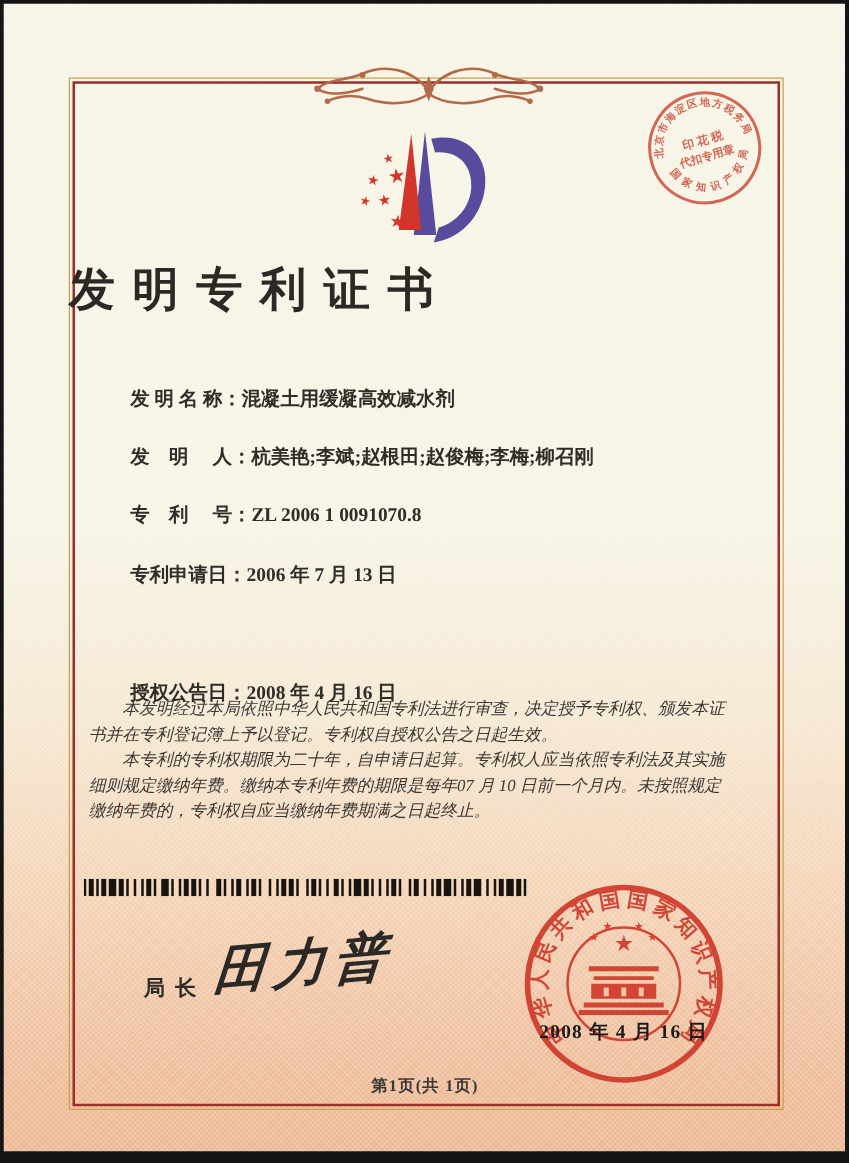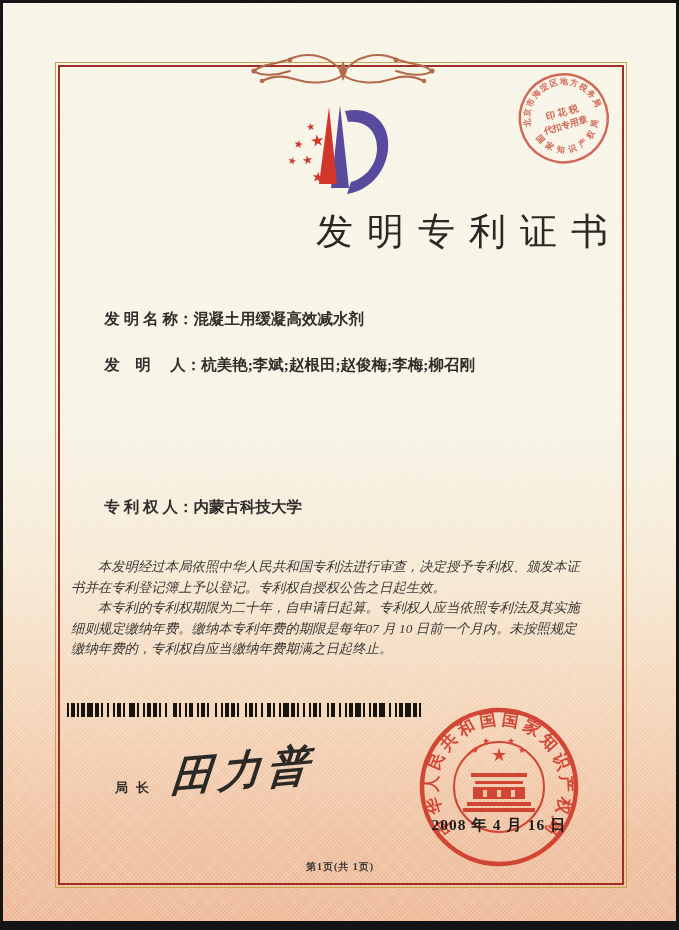--- a/index.html
+++ b/index.html
@@ -12,41 +12,41 @@
       linear-gradient(180deg,#f7f3e5 0%,#f7f3e5 46%,#f6e8d2 62%,#f4d5b8 76%,#efbe9c 92%,#edb794 100%);
   }
   .frame{position:absolute;left:55px;top:62px;width:562px;height:816px;
          border:2px solid #9e2f26;outline:1px solid #c8a24f;outline-offset:2px;}
   .ornament{position:absolute;left:229px;top:44px;width:222px;height:44px;}
   .cert-number{position:absolute;left:78px;top:99px;font-size:14.5px;color:#2f2d2a;
                letter-spacing:2px;font-weight:600;}
   .logo{position:absolute;left:282px;top:92px;width:114px;height:108px;}
   .tax-stamp{position:absolute;left:512px;top:66px;width:100px;height:100px;
              transform:rotate(-16deg);opacity:.82;}
-  .title{position:absolute;left:55px;top:204px;width:564px;text-align:right;
-         font-size:37px;font-weight:400;color:#2b2825;letter-spacing:14px;text-indent:14px;}
+  .title{position:absolute;left:38px;top:204px;width:564px;text-align:left;
+         font-size:37px;font-weight:700;color:#2b2825;letter-spacing:14px;text-indent:14px;}
   .field-row{position:absolute;left:78px;width:500px;white-space:pre;color:#2f2d2a;
              font-size:15.5px;font-weight:600;}
   .field-label{display:inline-block;min-width:88px;white-space:pre;}
   .field-value{white-space:pre;}
   .body-text{position:absolute;left:68px;top:554px;width:512px;color:#3a3835;
              font-size:13.4px;line-height:20.5px;font-style:italic;}
   .body-text p{margin:0;text-indent:2em;}
   .barcode{position:absolute;left:64px;top:700px;width:356px;height:14px;
            overflow:hidden;white-space:nowrap;font-size:0;}
-  .director{position:absolute;left:112px;top:776px;font-size:13px;letter-spacing:8px;
+  .director{position:absolute;left:112px;top:776px;font-size:17px;letter-spacing:8px;
             color:#2e2c29;font-weight:600;}
   .signature{position:absolute;left:168px;top:740px;font-size:42px;font-weight:700;
              color:#2a2926;transform:rotate(-5deg) skewX(-10deg);letter-spacing:6px;
              font-style:italic;}
   .seal{position:absolute;left:410px;top:698px;width:172px;height:172px;opacity:.92;}
   .issue-date{position:absolute;left:406px;top:812px;width:180px;text-align:center;
               font-size:15.5px;font-weight:700;color:#1d1b18;letter-spacing:1px;}
   .page-footer{position:absolute;left:55px;top:857px;width:564px;text-align:center;
-               font-size:10px;color:#3a3835;font-weight:600;letter-spacing:1px;}
+               font-size:13px;color:#3a3835;font-weight:600;letter-spacing:1px;}
   svg text{font-family:"Liberation Serif",serif;}
 </style>
 </head>
 <body>
 
 <div class="stage">
   <div class="paper">
 
     <div class="frame"></div>
 
@@ -100,22 +100,28 @@
     </svg>
 
     <div class="title">发明专利证书</div>
 
     <div class="field-row" style="top:288px">
       <span class="field-label">发 明 名 称：</span><span class="field-value">混凝土用缓凝高效减水剂</span>
     </div>
     <div class="field-row" style="top:334px">
       <span class="field-label">发　明　 人：</span><span class="field-value">杭美艳;李斌;赵根田;赵俊梅;李梅;柳召刚</span>
     </div>
-    <div class="field-row" style="top:476px">
-      <span class="field-label">专 利 权 人：</span><span class="field-value">内蒙古科技大学</span>
+    <div class="field-row" style="top:381px">
+      <span class="field-label">专　利　 号：</span><span class="field-value">ZL 2006 1 0091070.8</span>
+    </div>
+    <div class="field-row" style="top:429px">
+      <span class="field-label">专利申请日：</span><span class="field-value">2006 年 7 月 13 日</span>
+    </div>
+    <div class="field-row" style="top:523px">
+      <span class="field-label">授权公告日：</span><span class="field-value">2008 年 4 月 16 日</span>
     </div>
 
     <div class="body-text">
       <p>本发明经过本局依照中华人民共和国专利法进行审查，决定授予专利权、颁发本证书并在专利登记簿上予以登记。专利权自授权公告之日起生效。</p>
       <p>本专利的专利权期限为二十年，自申请日起算。专利权人应当依照专利法及其实施细则规定缴纳年费。缴纳本专利年费的期限是每年07 月 10 日前一个月内。未按照规定缴纳年费的，专利权自应当缴纳年费期满之日起终止。</p>
     </div>
 
     <div class="barcode"><span style="display:inline-block;height:100%;width:2px;background:#17140f;"></span><span style="display:inline-block;height:100%;width:2px;"></span><span style="display:inline-block;height:100%;width:4px;background:#17140f;"></span><span style="display:inline-block;height:100%;width:2px;"></span><span style="display:inline-block;height:100%;width:2px;background:#17140f;"></span><span style="display:inline-block;height:100%;width:2px;"></span><span style="display:inline-block;height:100%;width:4px;background:#17140f;"></span><span style="display:inline-block;height:100%;width:2px;"></span><span style="display:inline-block;height:100%;width:6px;background:#17140f;"></span><span style="display:inline-block;height:100%;width:2px;"></span><span style="display:inline-block;height:100%;width:4px;background:#17140f;"></span><span style="display:inline-block;height:100%;width:2px;"></span><span style="display:inline-block;height:100%;width:2px;background:#17140f;"></span><span style="display:inline-block;height:100%;width:4px;"></span><span style="display:inline-block;height:100%;width:2px;background:#17140f;"></span><span style="display:inline-block;height:100%;width:4px;"></span><span style="display:inline-block;height:100%;width:2px;background:#17140f;"></span><span style="display:inline-block;height:100%;width:2px;"></span><span style="display:inline-block;height:100%;width:4px;background:#17140f;"></span><span style="display:inline-block;height:100%;width:2px;"></span><span style="display:inline-block;height:100%;width:2px;background:#17140f;"></span><span style="display:inline-block;height:100%;width:4px;"></span><span style="display:inline-block;height:100%;width:6px;background:#17140f;"></span><span style="display:inline-block;height:100%;width:2px;"></span><span style="display:inline-block;height:100%;width:2px;background:#17140f;"></span><span style="display:inline-block;height:100%;width:4px;"></span><span style="display:inline-block;height:100%;width:2px;background:#17140f;"></span><span style="display:inline-block;height:100%;width:2px;"></span><span style="display:inline-block;height:100%;width:4px;background:#17140f;"></span><span style="display:inline-block;height:100%;width:2px;"></span><span style="display:inline-block;height:100%;width:4px;background:#17140f;"></span><span style="display:inline-block;height:100%;width:2px;"></span><span style="display:inline-block;height:100%;width:2px;background:#17140f;"></span><span style="display:inline-block;height:100%;width:4px;"></span><span style="display:inline-block;height:100%;width:2px;background:#17140f;"></span><span style="display:inline-block;height:100%;width:6px;"></span><span style="display:inline-block;height:100%;width:4px;background:#17140f;"></span><span style="display:inline-block;height:100%;width:2px;"></span><span style="display:inline-block;height:100%;width:2px;background:#17140f;"></span><span style="display:inline-block;height:100%;width:4px;"></span><span style="display:inline-block;height:100%;width:2px;background:#17140f;"></span><span style="display:inline-block;height:100%;width:2px;"></span><span style="display:inline-block;height:100%;width:4px;background:#17140f;"></span><span style="display:inline-block;height:100%;width:4px;"></span><span style="display:inline-block;height:100%;width:2px;background:#17140f;"></span><span style="display:inline-block;height:100%;width:2px;"></span><span style="display:inline-block;height:100%;width:4px;background:#17140f;"></span><span style="display:inline-block;height:100%;width:2px;"></span><span style="display:inline-block;height:100%;width:2px;background:#17140f;"></span><span style="display:inline-block;height:100%;width:6px;"></span><span style="display:inline-block;height:100%;width:2px;background:#17140f;"></span><span style="display:inline-block;height:100%;width:4px;"></span><span style="display:inline-block;height:100%;width:2px;background:#17140f;"></span><span style="display:inline-block;height:100%;width:2px;"></span><span style="display:inline-block;height:100%;width:4px;background:#17140f;"></span><span style="display:inline-block;height:100%;width:2px;"></span><span style="display:inline-block;height:100%;width:4px;background:#17140f;"></span><span style="display:inline-block;height:100%;width:2px;"></span><span style="display:inline-block;height:100%;width:2px;background:#17140f;"></span><span style="display:inline-block;height:100%;width:6px;"></span><span style="display:inline-block;height:100%;width:2px;background:#17140f;"></span><span style="display:inline-block;height:100%;width:2px;"></span><span style="display:inline-block;height:100%;width:4px;background:#17140f;"></span><span style="display:inline-block;height:100%;width:2px;"></span><span style="display:inline-block;height:100%;width:2px;background:#17140f;"></span><span style="display:inline-block;height:100%;width:4px;"></span><span style="display:inline-block;height:100%;width:2px;background:#17140f;"></span><span style="display:inline-block;height:100%;width:4px;"></span><span style="display:inline-block;height:100%;width:4px;background:#17140f;"></span><span style="display:inline-block;height:100%;width:2px;"></span><span style="display:inline-block;height:100%;width:2px;background:#17140f;"></span><span style="display:inline-block;height:100%;width:4px;"></span><span style="display:inline-block;height:100%;width:2px;background:#17140f;"></span><span style="display:inline-block;height:100%;width:2px;"></span><span style="display:inline-block;height:100%;width:6px;background:#17140f;"></span><span style="display:inline-block;height:100%;width:2px;"></span><span style="display:inline-block;height:100%;width:4px;background:#17140f;"></span><span style="display:inline-block;height:100%;width:2px;"></span><span style="display:inline-block;height:100%;width:2px;background:#17140f;"></span><span style="display:inline-block;height:100%;width:4px;"></span><span style="display:inline-block;height:100%;width:2px;background:#17140f;"></span><span style="display:inline-block;height:100%;width:4px;"></span><span style="display:inline-block;height:100%;width:2px;background:#17140f;"></span><span style="display:inline-block;height:100%;width:2px;"></span><span style="display:inline-block;height:100%;width:4px;background:#17140f;"></span><span style="display:inline-block;height:100%;width:2px;"></span><span style="display:inline-block;height:100%;width:2px;background:#17140f;"></span><span style="display:inline-block;height:100%;width:6px;"></span><span style="display:inline-block;height:100%;width:2px;background:#17140f;"></span><span style="display:inline-block;height:100%;width:2px;"></span><span style="display:inline-block;height:100%;width:4px;background:#17140f;"></span><span style="display:inline-block;height:100%;width:4px;"></span><span style="display:inline-block;height:100%;width:2px;background:#17140f;"></span><span style="display:inline-block;height:100%;width:4px;"></span><span style="display:inline-block;height:100%;width:2px;background:#17140f;"></span><span style="display:inline-block;height:100%;width:2px;"></span><span style="display:inline-block;height:100%;width:4px;background:#17140f;"></span><span style="display:inline-block;height:100%;width:2px;"></span><span style="display:inline-block;height:100%;width:6px;background:#17140f;"></span><span style="display:inline-block;height:100%;width:2px;"></span><span style="display:inline-block;height:100%;width:2px;background:#17140f;"></span><span style="display:inline-block;height:100%;width:4px;"></span><span style="display:inline-block;height:100%;width:2px;background:#17140f;"></span><span style="display:inline-block;height:100%;width:2px;"></span><span style="display:inline-block;height:100%;width:4px;background:#17140f;"></span><span style="display:inline-block;height:100%;width:2px;"></span><span style="display:inline-block;height:100%;width:6px;background:#17140f;"></span><span style="display:inline-block;height:100%;width:4px;"></span><span style="display:inline-block;height:100%;width:2px;background:#17140f;"></span><span style="display:inline-block;height:100%;width:4px;"></span><span style="display:inline-block;height:100%;width:2px;background:#17140f;"></span><span style="display:inline-block;height:100%;width:2px;"></span><span style="display:inline-block;height:100%;width:4px;background:#17140f;"></span><span style="display:inline-block;height:100%;width:2px;"></span><span style="display:inline-block;height:100%;width:6px;background:#17140f;"></span><span style="display:inline-block;height:100%;width:2px;"></span><span style="display:inline-block;height:100%;width:4px;background:#17140f;"></span><span style="display:inline-block;height:100%;width:2px;"></span><span style="display:inline-block;height:100%;width:2px;background:#17140f;"></span><span style="display:inline-block;height:100%;width:4px;"></span></div>
 
     <div class="director">局长</div>

